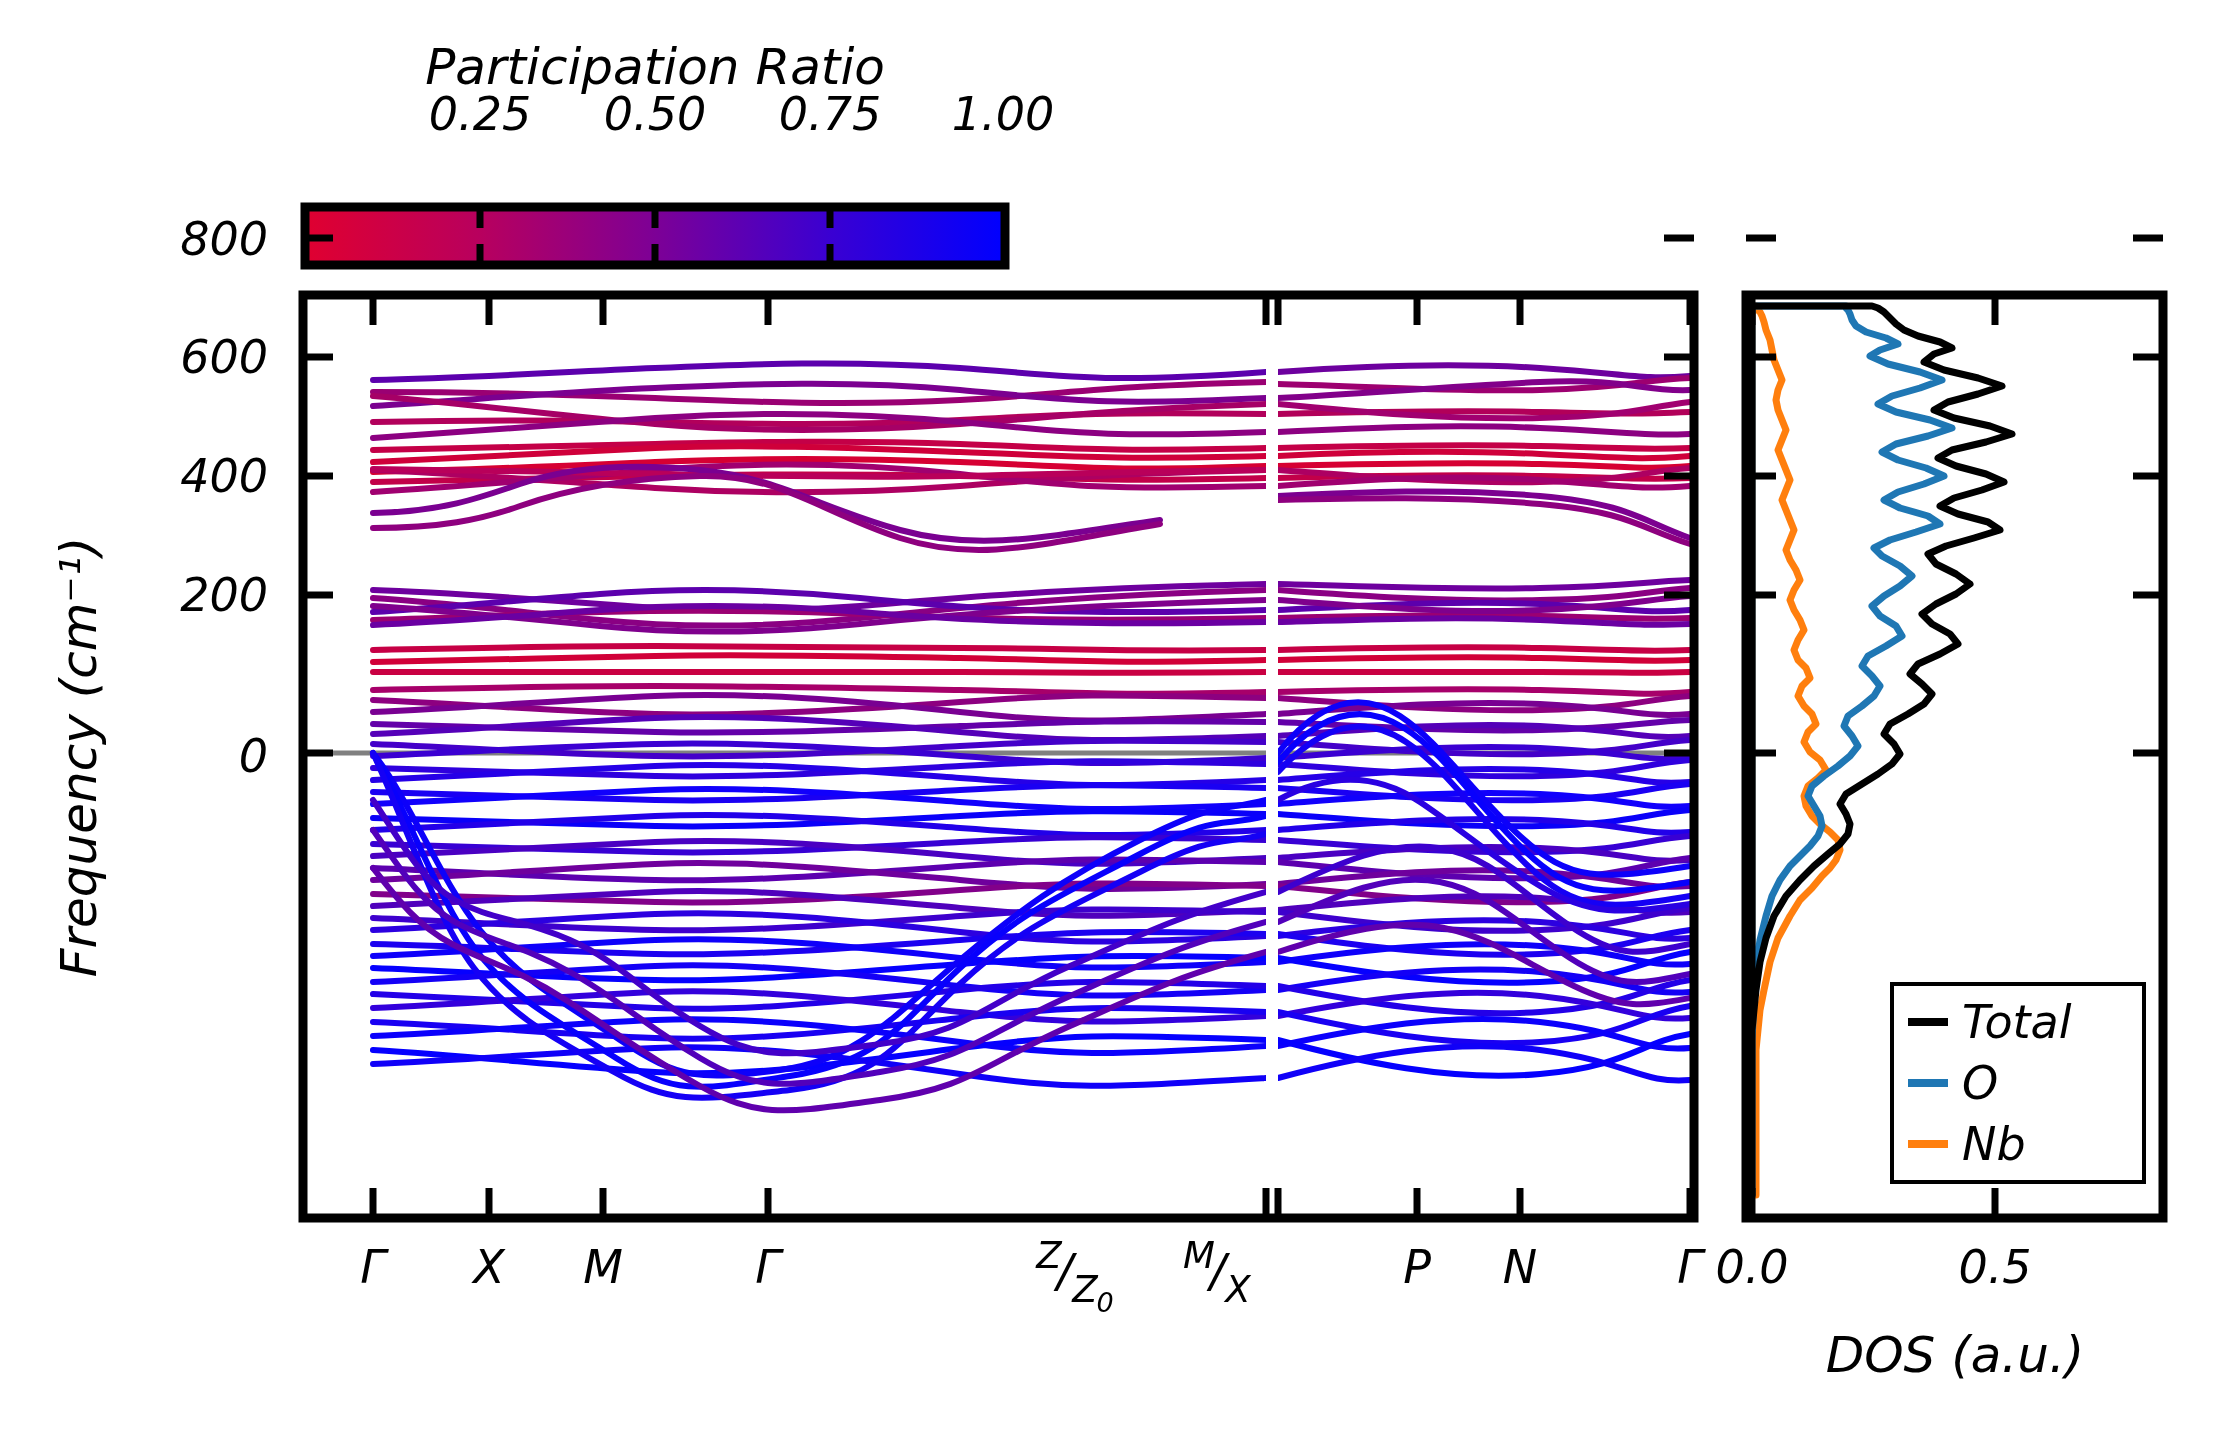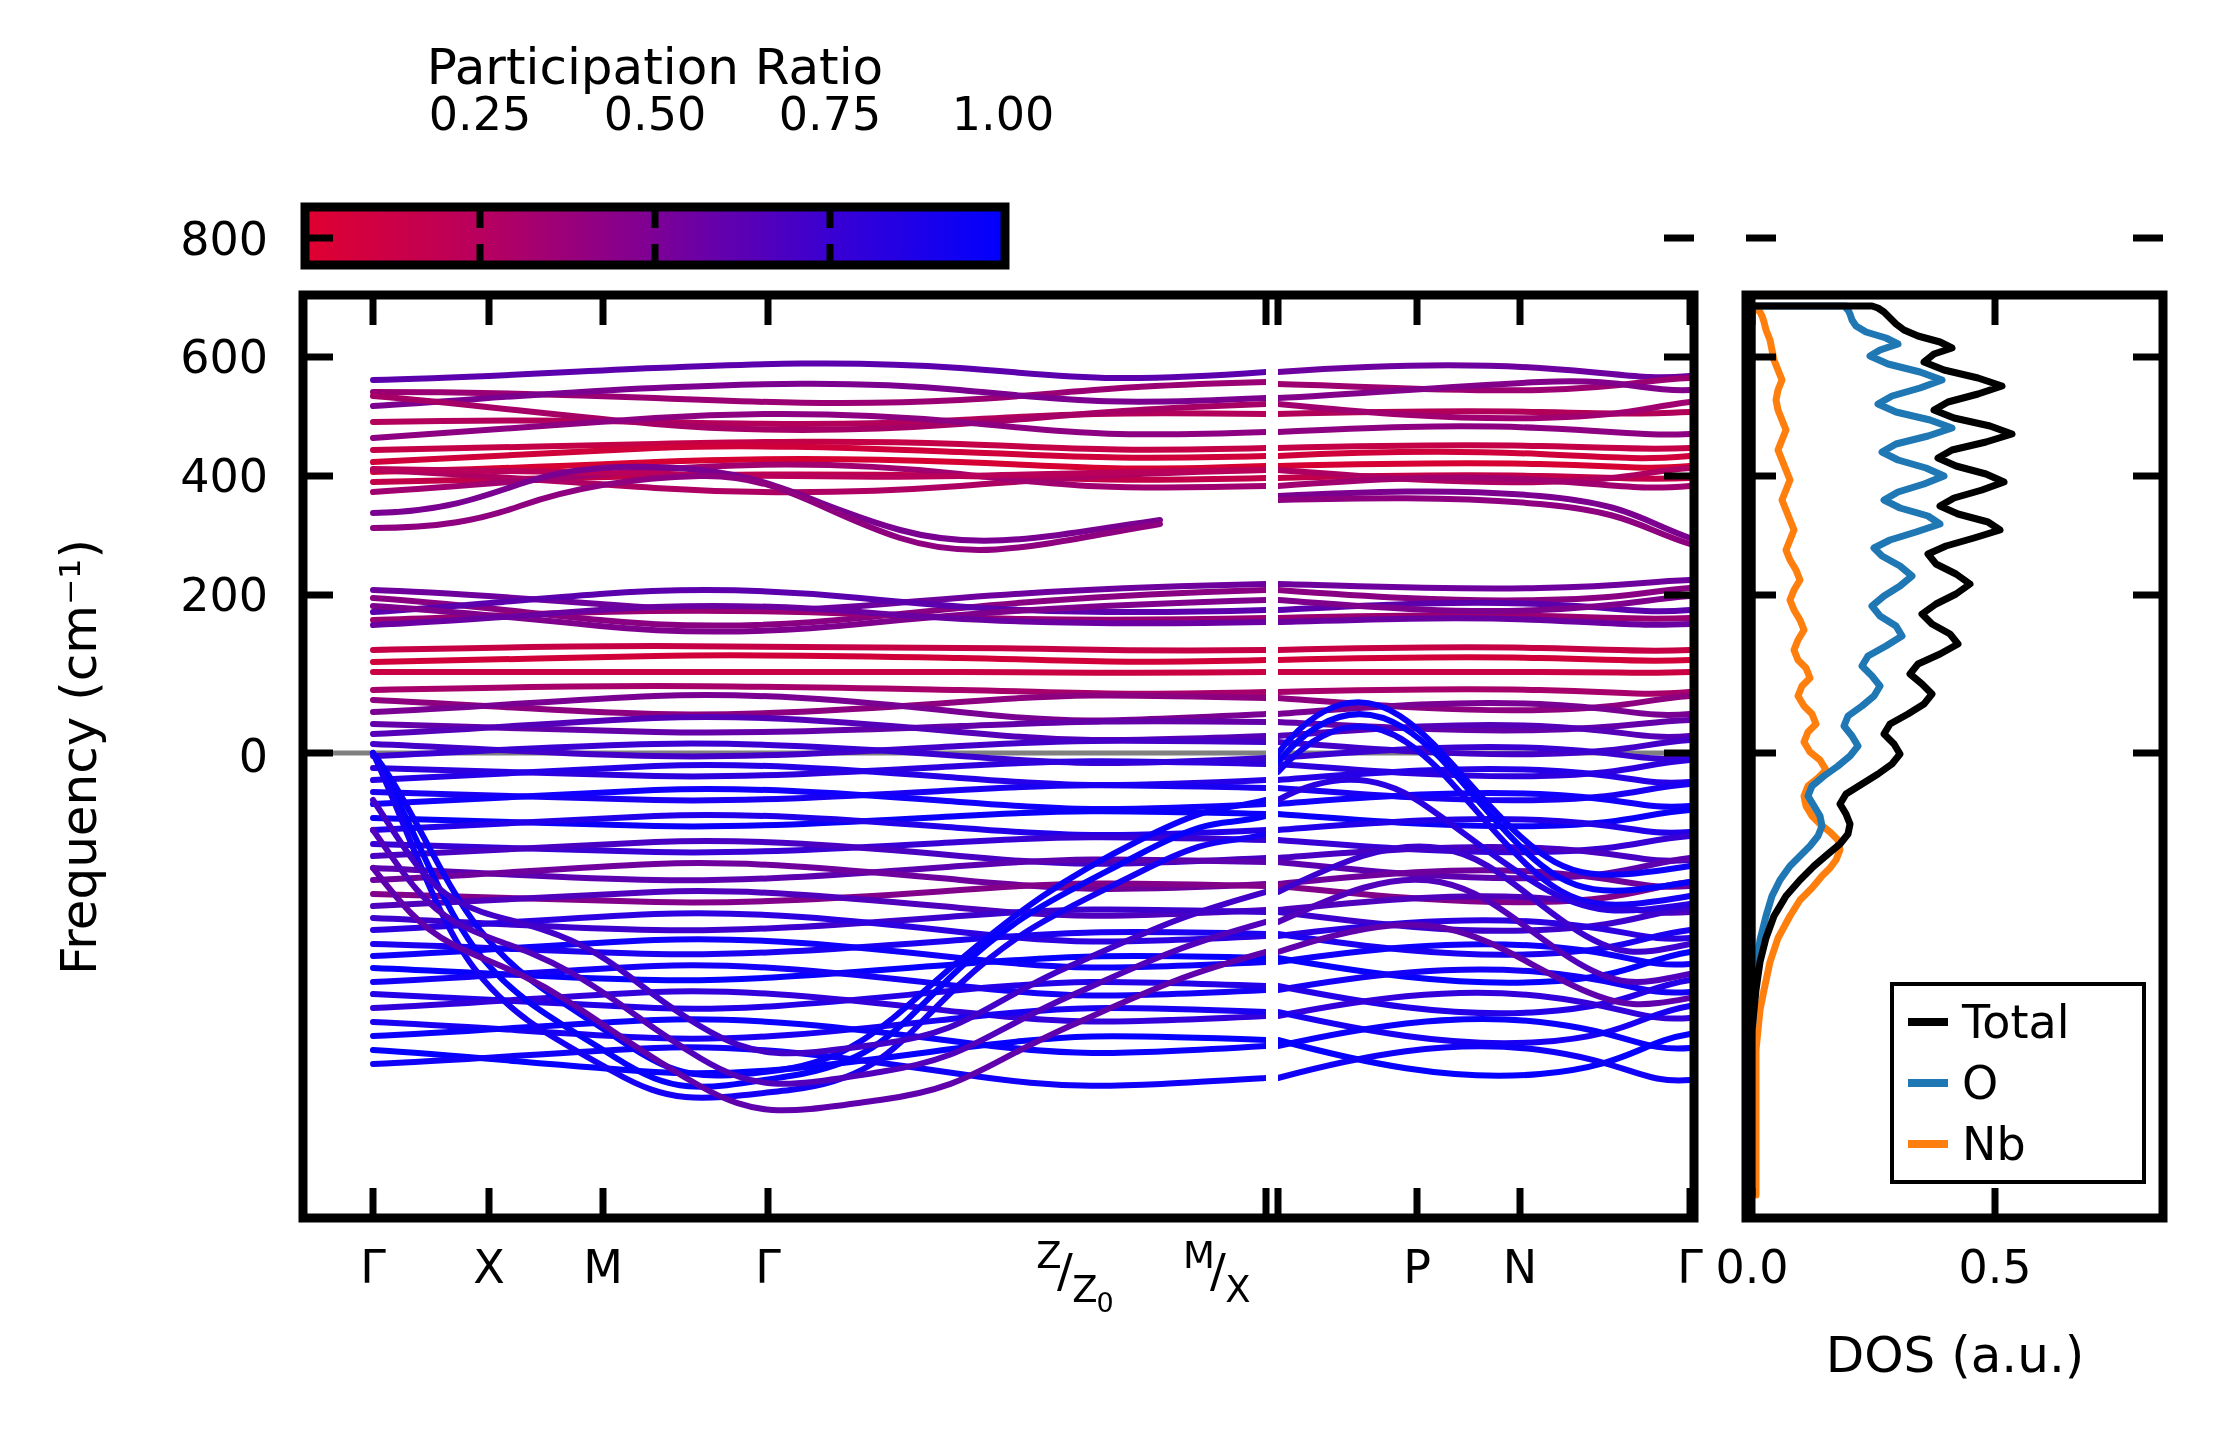--- a/index.html
+++ b/index.html
@@ -1,18 +1,18 @@
 <!DOCTYPE html>
 <html><head>
 <meta charset="utf-8">
 <style>
   html,body{margin:0;padding:0;background:#ffffff;}
   body{width:2222px;height:1455px;position:relative;overflow:hidden;
        font-family:"DejaVu Sans","Liberation Sans",sans-serif;color:#000;}
-  .fig{position:absolute;left:0;top:0;width:1816px;height:1455px;}
+  .fig{position:absolute;left:0;top:0;width:1816px;height:1455px;font-style:italic;}
   svg{display:block;}
   text{font-family:"DejaVu Sans","Liberation Sans",sans-serif;fill:#000;}
   .tick-lab{font-size:46px;}
   .ax-lab{font-size:50px;}
   .cb-title{font-size:50px;}
   .leg-lab{font-size:46px;}
 </style>
 </head>
 <body>
 

